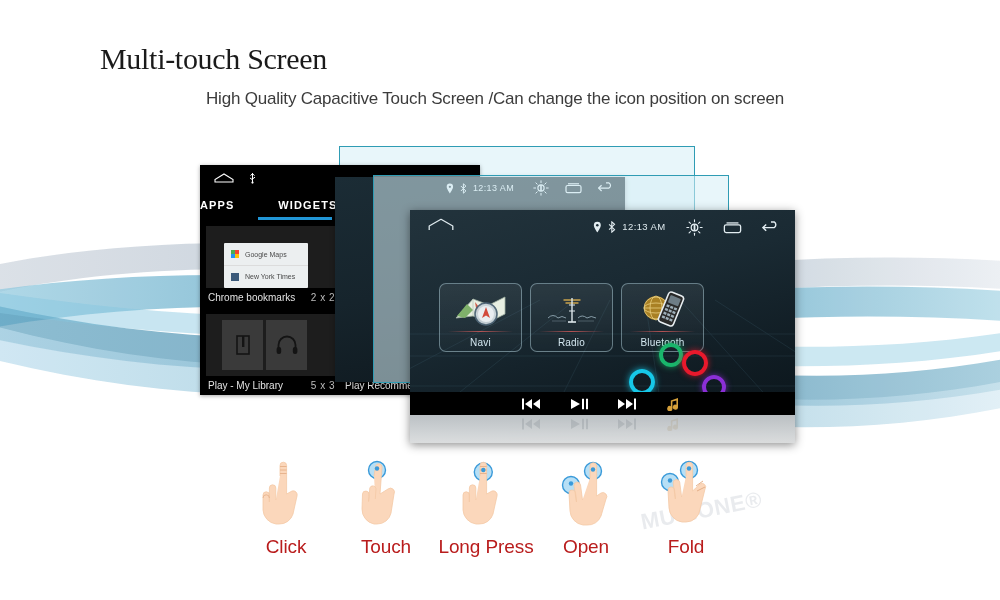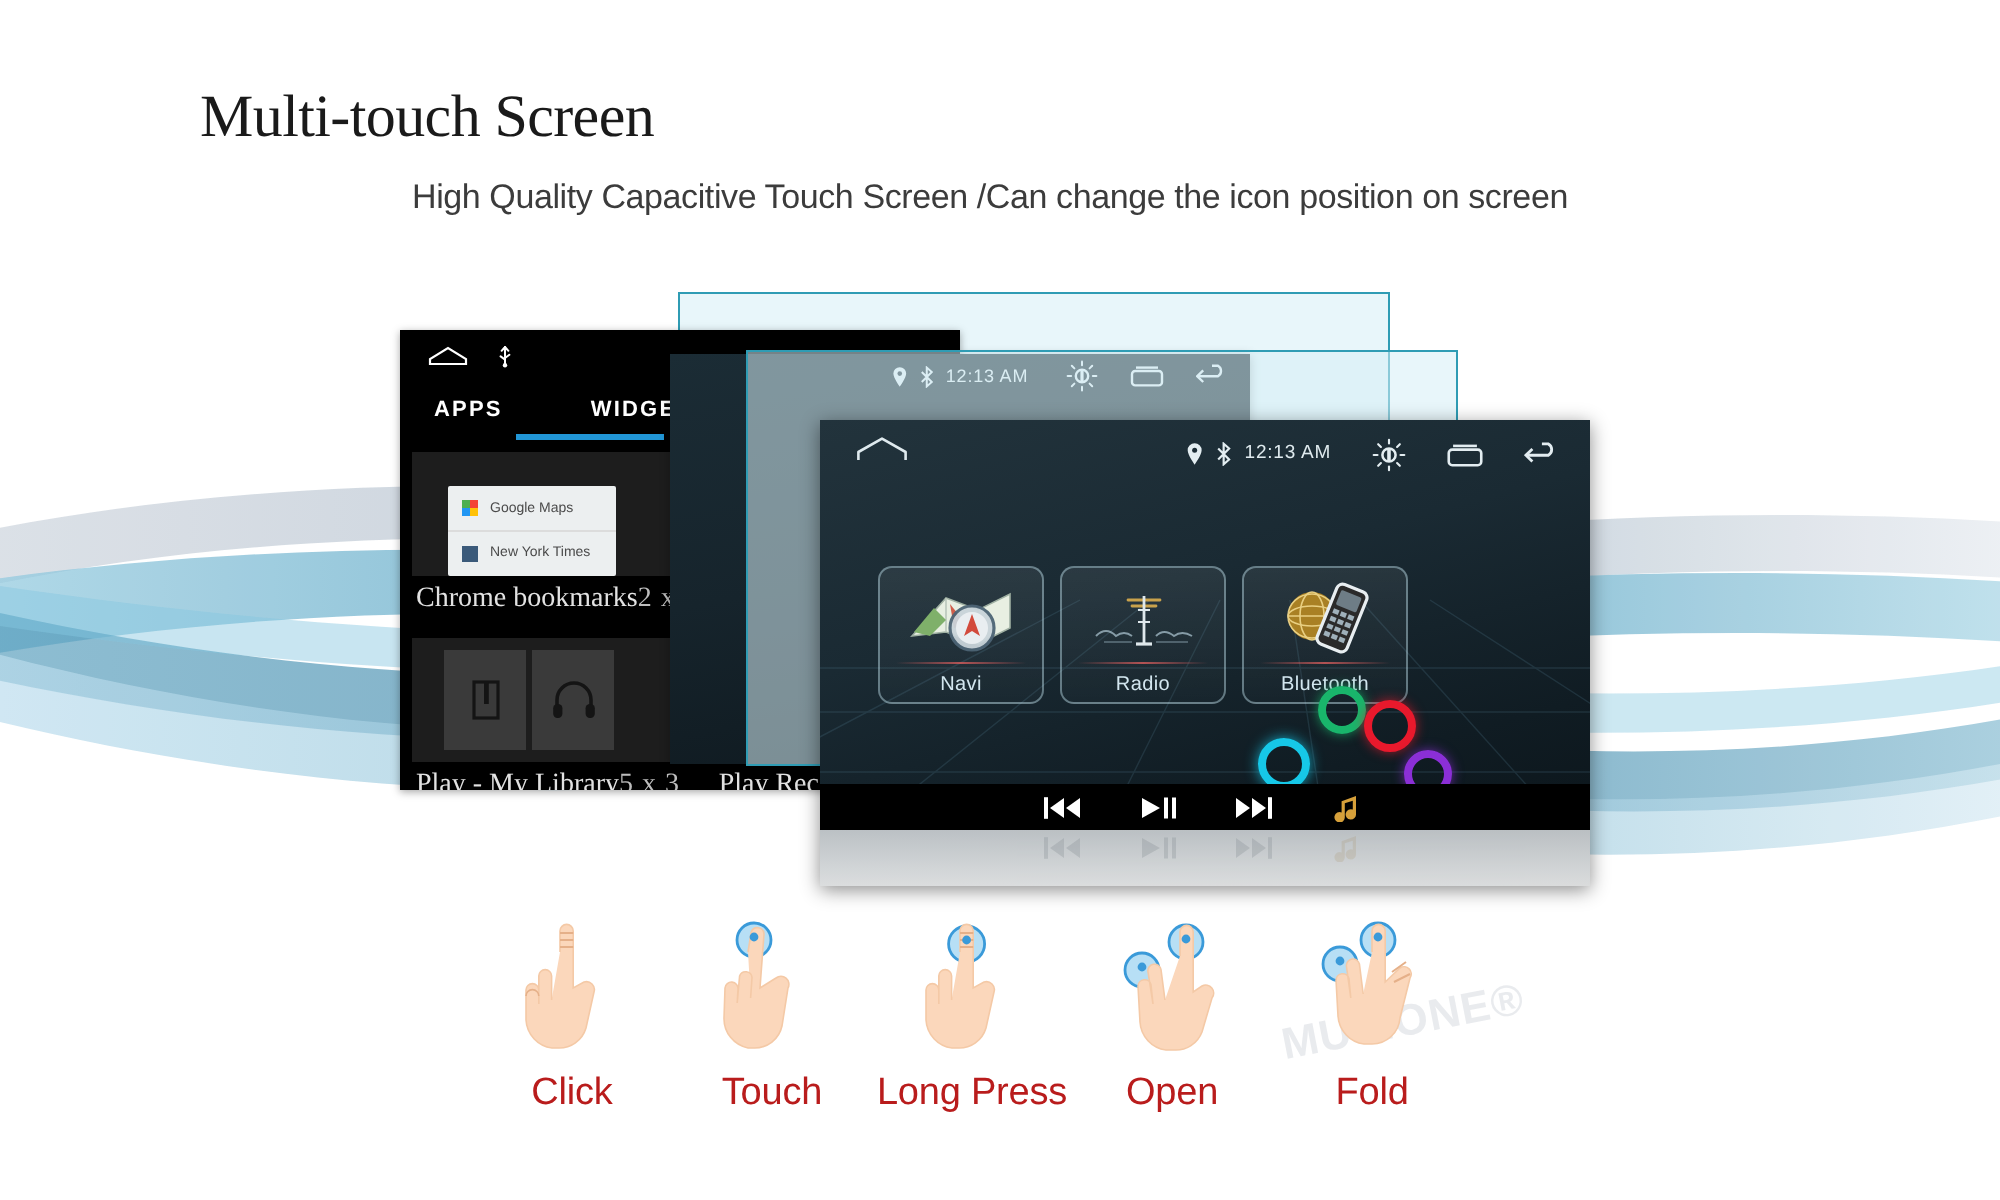--- a/index.html
+++ b/index.html
@@ -78,21 +78,21 @@
     position: absolute; left: 0; top: 26px;
     width: 100%; height: 28px;
     display: flex; align-items: center;
   }
   .wg-tab {
     color: #ffffff;
     font-size: 11px;
     font-weight: bold;
     letter-spacing: 1.1px;
   }
-  #wg-tab-apps    { margin-left: 17px; }
+  #wg-tab-apps    { }
   #wg-tab-widgets { margin-left: 44px; }
   #wg-tab-underline {
     position: absolute;
     left: 58px; top: 52px;
     width: 74px; height: 3px;
     background: #2196d6;
   }
   .wg-grid {
     position: absolute;
     left: 0; top: 57px;
@@ -103,27 +103,26 @@
     padding: 0 6px;
   }
   .wg-cell { padding-top: 4px; }
   .wg-thumb {
     height: 62px;
     background: #1d1d1d;
     position: relative;
     overflow: hidden;
   }
   .wg-caption {
-    display: flex; justify-content: flex-start;
+    display: flex; justify-content: space-between;
     color: #e2e2e2;
-    font-size: 14px;
+    font-size: 10px;
     padding: 4px 2px 7px 2px;
     white-space: nowrap;
     overflow: hidden;
-    font-family: Liberation Serif, serif;
   }
   .wg-size { color: #bdbdbd; letter-spacing: .5px; }
 
   
   .bm-card {
     position: absolute; left: 18px; top: 17px;
     width: 84px; height: 45px;
     background: #eceff0;
     border-radius: 1px;
   }

